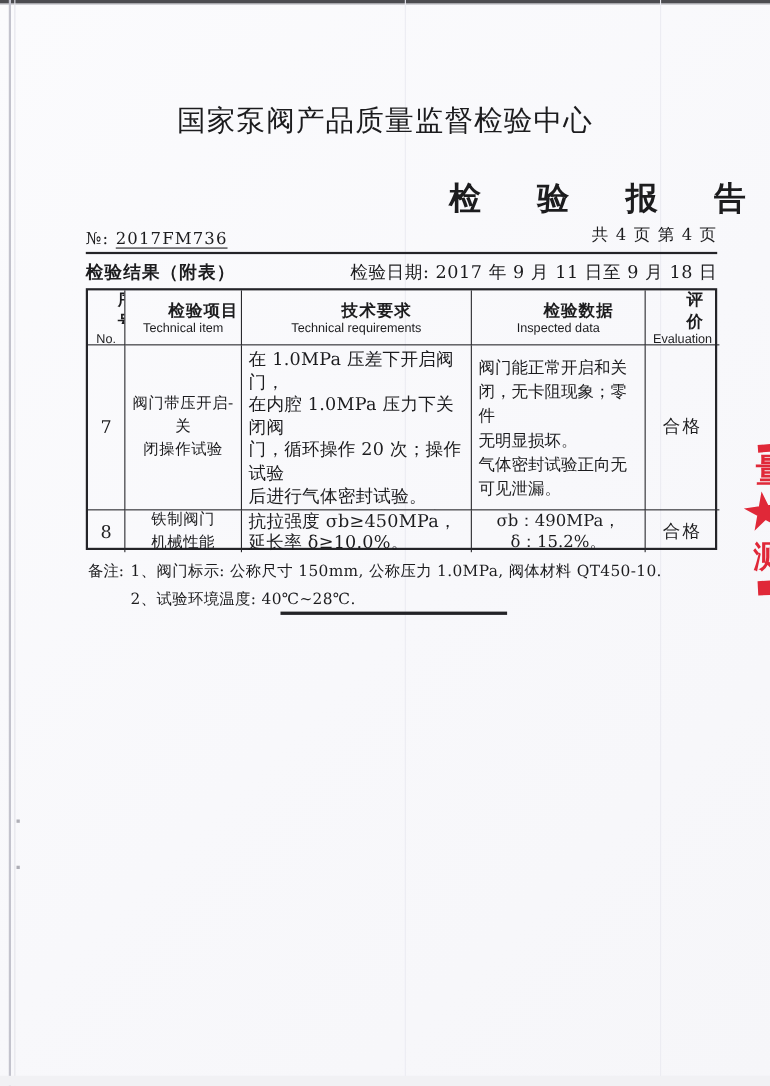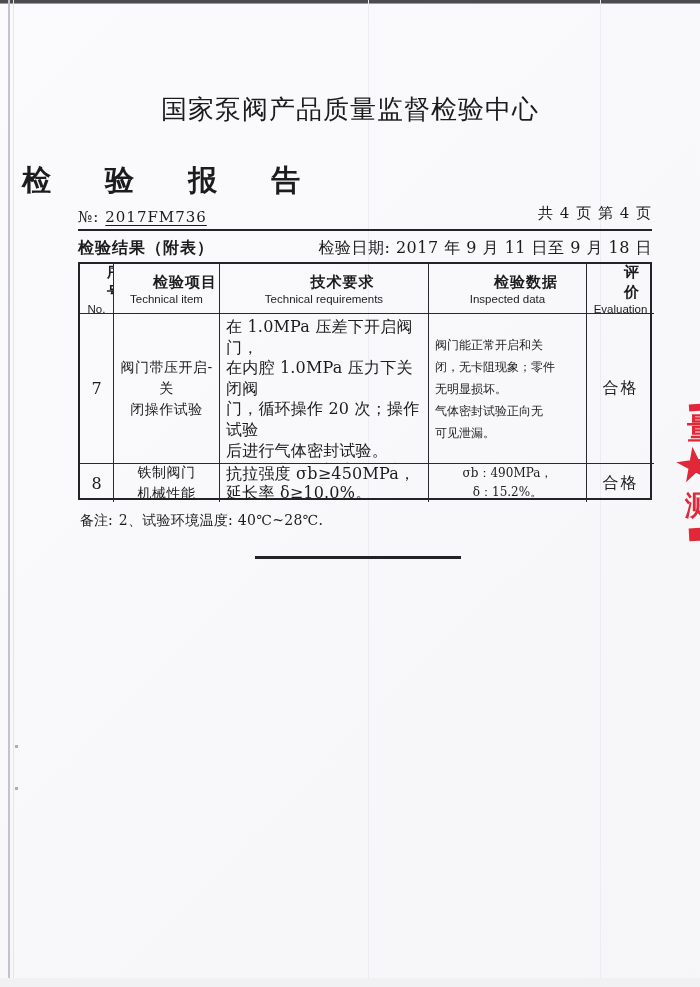--- a/index.html
+++ b/index.html
@@ -12,22 +12,22 @@
   .scan-top-edge{position:absolute;top:0;left:0;right:0;height:3px;background:#4c4c50;}
   .scan-top-edge2{position:absolute;top:3px;left:0;right:0;height:1px;background:#9a9aa0;}
   .scan-left-edge{position:absolute;top:0;bottom:0;left:8px;width:2px;background:#c3c3cd;}
   .scan-left-edge2{position:absolute;top:0;bottom:0;left:13px;width:1px;background:#e4e4ea;}
   .fold-line{position:absolute;top:0;bottom:0;width:1px;background:#ececf2;}
   .fold-a{left:368px;} .fold-b{left:600px;}
   .scan-bottom-band{position:absolute;left:0;right:0;bottom:0;height:9px;background:#f1f1f4;}
   
   .org-name{position:absolute;top:92px;left:0;width:100%;text-align:center;
     font-size:26px;letter-spacing:1px;font-weight:500;}
-  .report-title{position:absolute;top:161px;left:0;width:100%;text-align:left;
-    font-size:29px;font-weight:bold;letter-spacing:22px;text-indent:22px;}
+  .report-title{position:absolute;top:161px;left:0;width:100%;text-align:right;
+    font-size:29px;font-weight:bold;letter-spacing:22px;text-indent:22px;font-family:Liberation Serif, serif;}
   
   .no-line{position:absolute;top:208px;left:78px;width:574px;font-size:15px;}
   .no-label{letter-spacing:1px;}
   .no-value{text-decoration:underline;text-underline-offset:3px;letter-spacing:1px;padding:0 6px;}
   .pages{position:absolute;top:204px;right:48px;font-size:15px;letter-spacing:1px;}
   .rule{position:absolute;top:229px;left:78px;width:574px;height:2px;background:#242428;}
   
   .section-title{position:absolute;top:238px;left:78px;font-size:16px;font-weight:600;letter-spacing:1px;}
   .insp-date{position:absolute;top:238px;right:48px;font-size:16px;letter-spacing:0.5px;}
   
@@ -39,21 +39,21 @@
     box-sizing:border-box;overflow:hidden;}
   .cell.last-col{border-right:none;} .cell.last-row{border-bottom:none;}
   .hc{display:flex;flex-direction:column;align-items:center;justify-content:center;}
   .hc .zh{font-size:15px;font-weight:600;letter-spacing:1px;line-height:20px;padding-left:37px;}
   .hc .en{font-size:11.5px;line-height:14px;font-family:Liberation Sans, sans-serif;}
   .center{display:flex;align-items:center;justify-content:center;text-align:center;}
   .no-cell{font-size:16px;}
   .item-cell{font-size:14px;line-height:21px;letter-spacing:0.5px;}
   .req-cell{font-size:16px;line-height:20.6px;padding:3px 4px 0 6px;white-space:pre-line;letter-spacing:0.2px;}
   .req-cell.r8{line-height:19px;padding-top:0;display:flex;flex-direction:column;justify-content:center;}
-  .data-cell{font-size:12px;line-height:22px;padding:0 4px 0 6px;white-space:pre-line;
+  .data-cell{font-size:15px;line-height:22px;padding:0 4px 0 6px;white-space:pre-line;
     display:flex;flex-direction:column;justify-content:center;}
   .data-cell.r8{text-align:center;line-height:19px;padding:0;}
   .eval-cell{font-size:16px;letter-spacing:2px;}
   
   .notes{position:absolute;top:508px;left:80px;width:560px;font-size:14px;display:flex;}
   .notes .lbl{white-space:nowrap;line-height:25px;}
   .notes .items{margin-left:6px;}
   .notes .items div{line-height:25px;letter-spacing:0.3px;}
   .end-line{position:absolute;top:556px;left:255px;width:206px;height:3px;background:#232327;}
   
@@ -144,20 +144,21 @@
     <div class="cell req-cell r8 last-row" style="white-space: pre-line;">抗拉强度 σb≥450MPa，
 延长率 δ≥10.0%。</div>
     <div class="cell data-cell r8 last-row" style="white-space: pre-line;">σb：490MPa，
 δ：15.2%。</div>
     <div class="cell center eval-cell last-col last-row">合格</div>
   </div>
 
   <div class="notes">
     <span class="lbl">备注:</span>
     <div class="items">
+      <div>1、阀门标示: 公称尺寸 150mm, 公称压力 1.0MPa, 阀体材料 QT450-10.</div>
       <div>2、试验环境温度: 40℃~28℃.</div>
     </div>
   </div>
 
   <div class="end-line"></div>
 
   <div class="stamp-frag stamp-bar frag-bar1"></div>
   <div class="stamp-frag frag-char1">量</div>
   <div class="stamp-frag frag-star">★</div>
   <div class="stamp-frag frag-char2">测</div>

